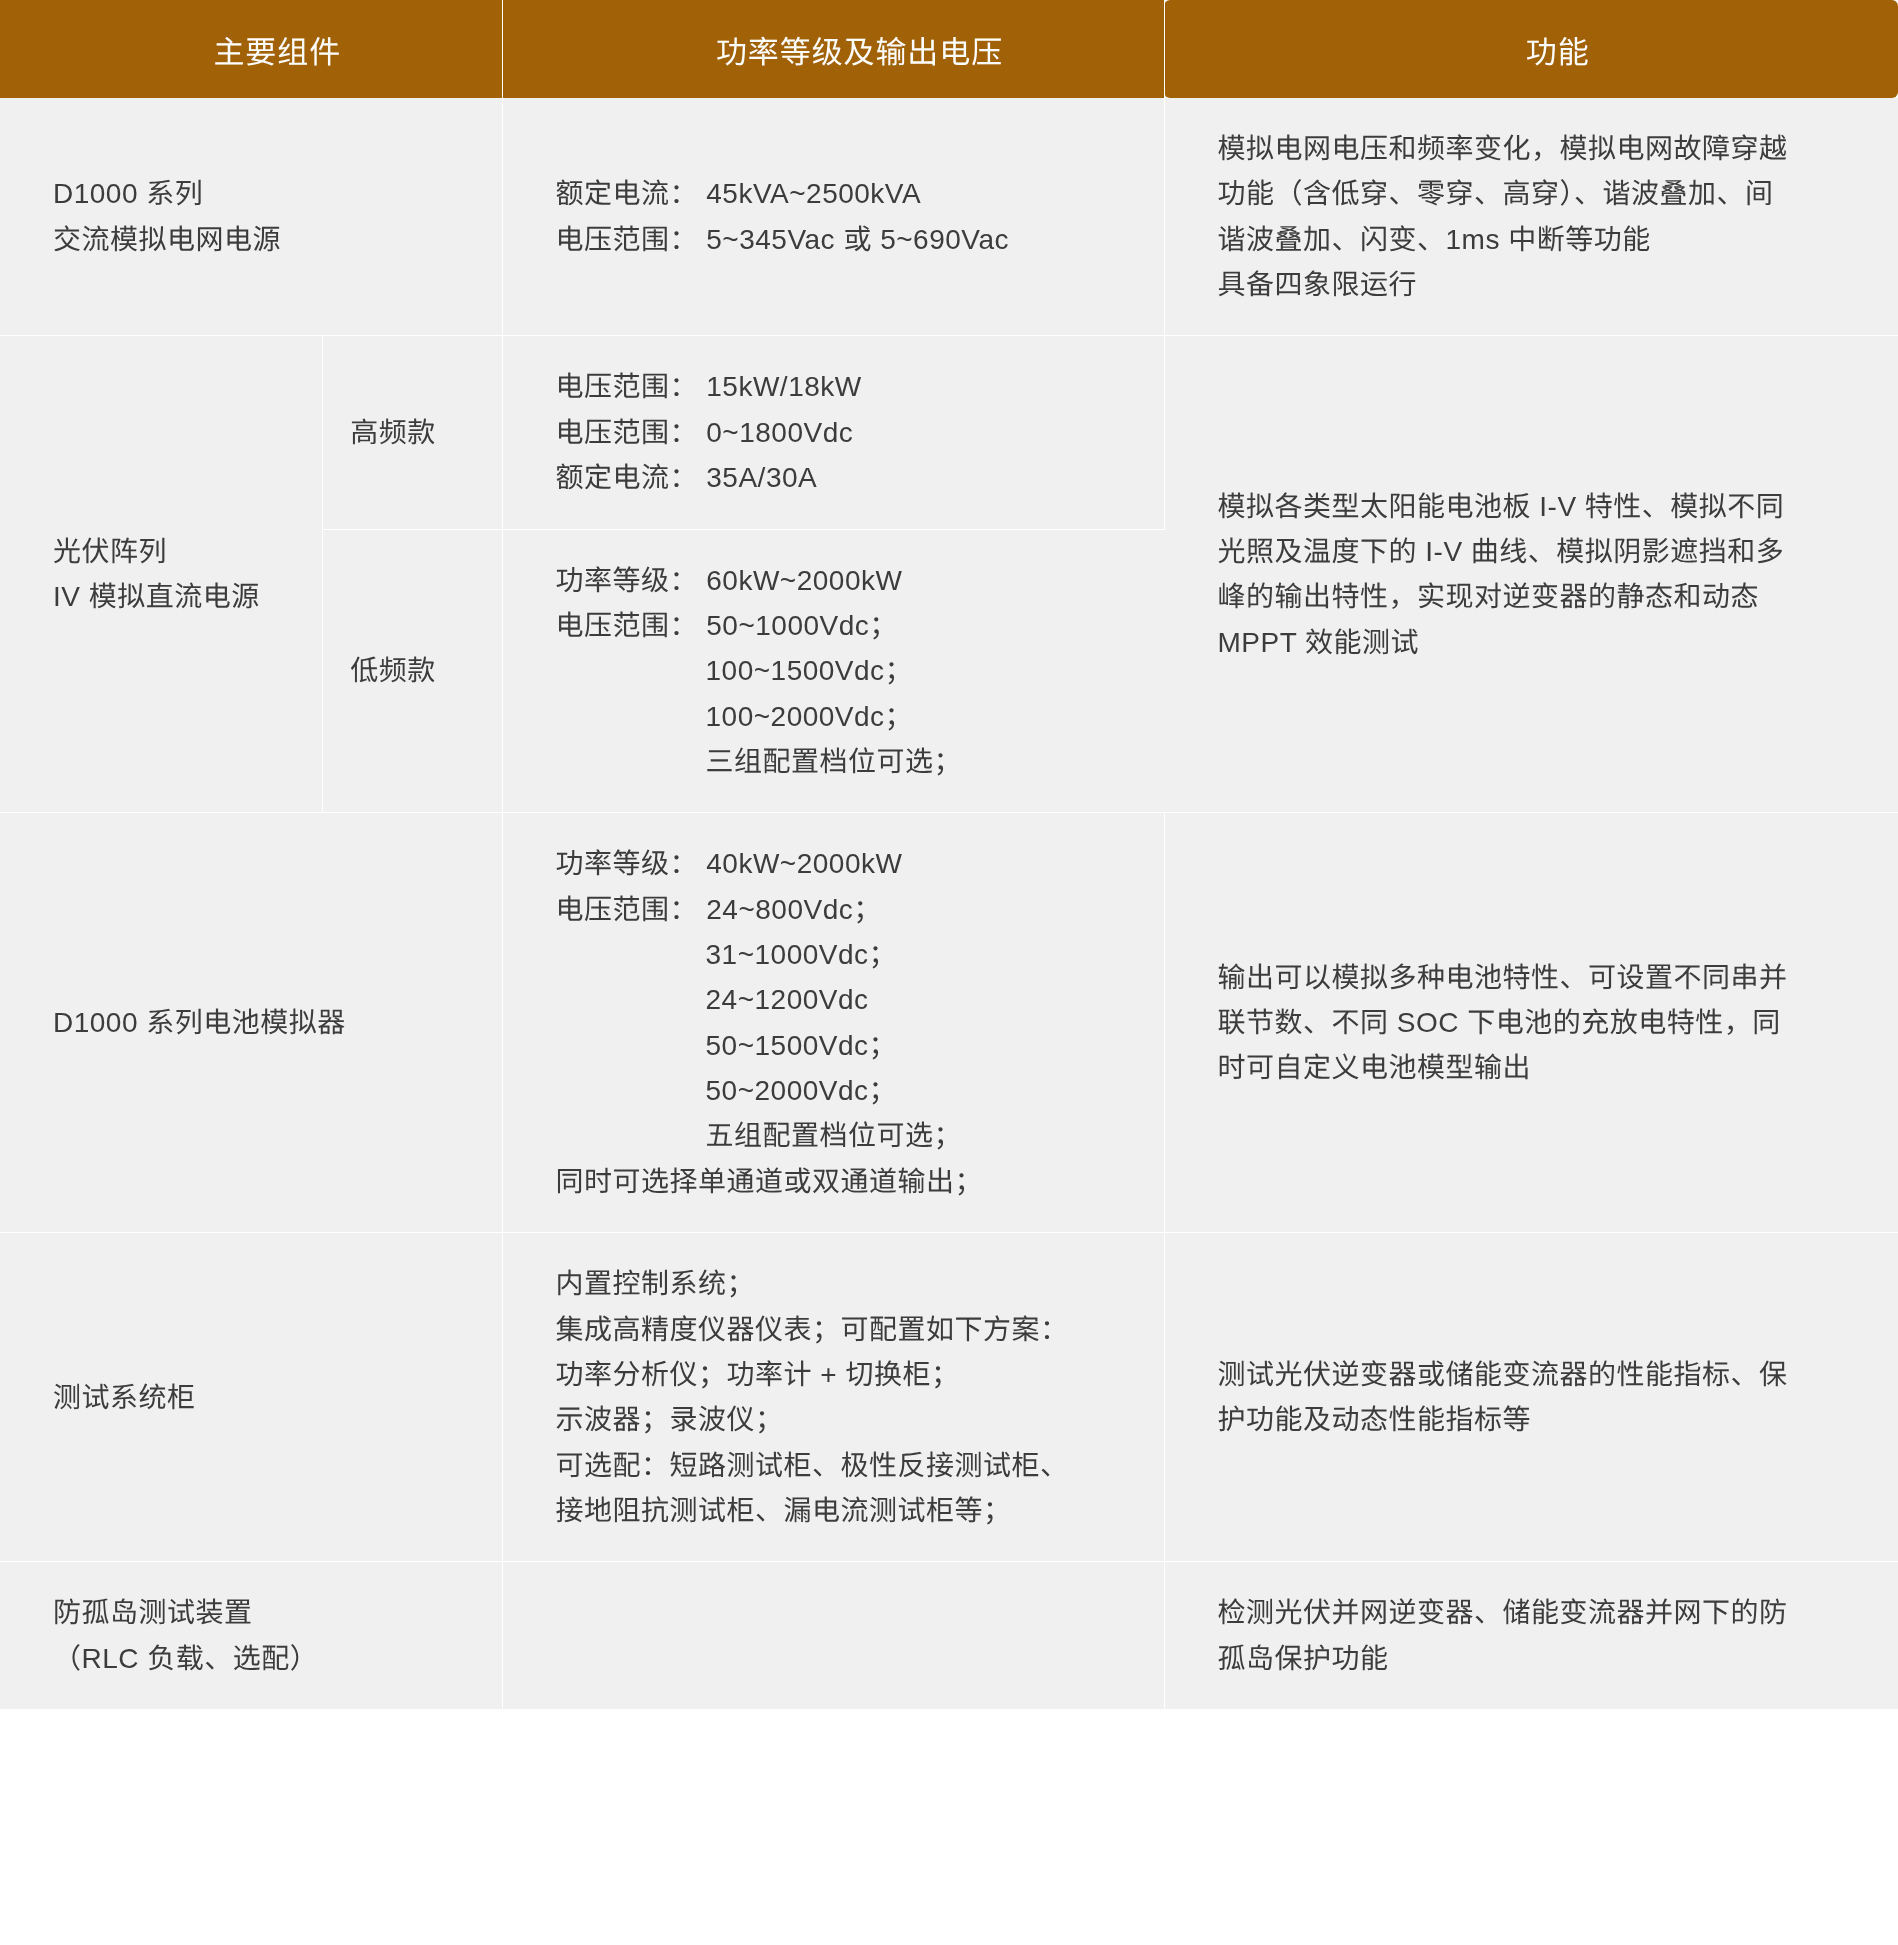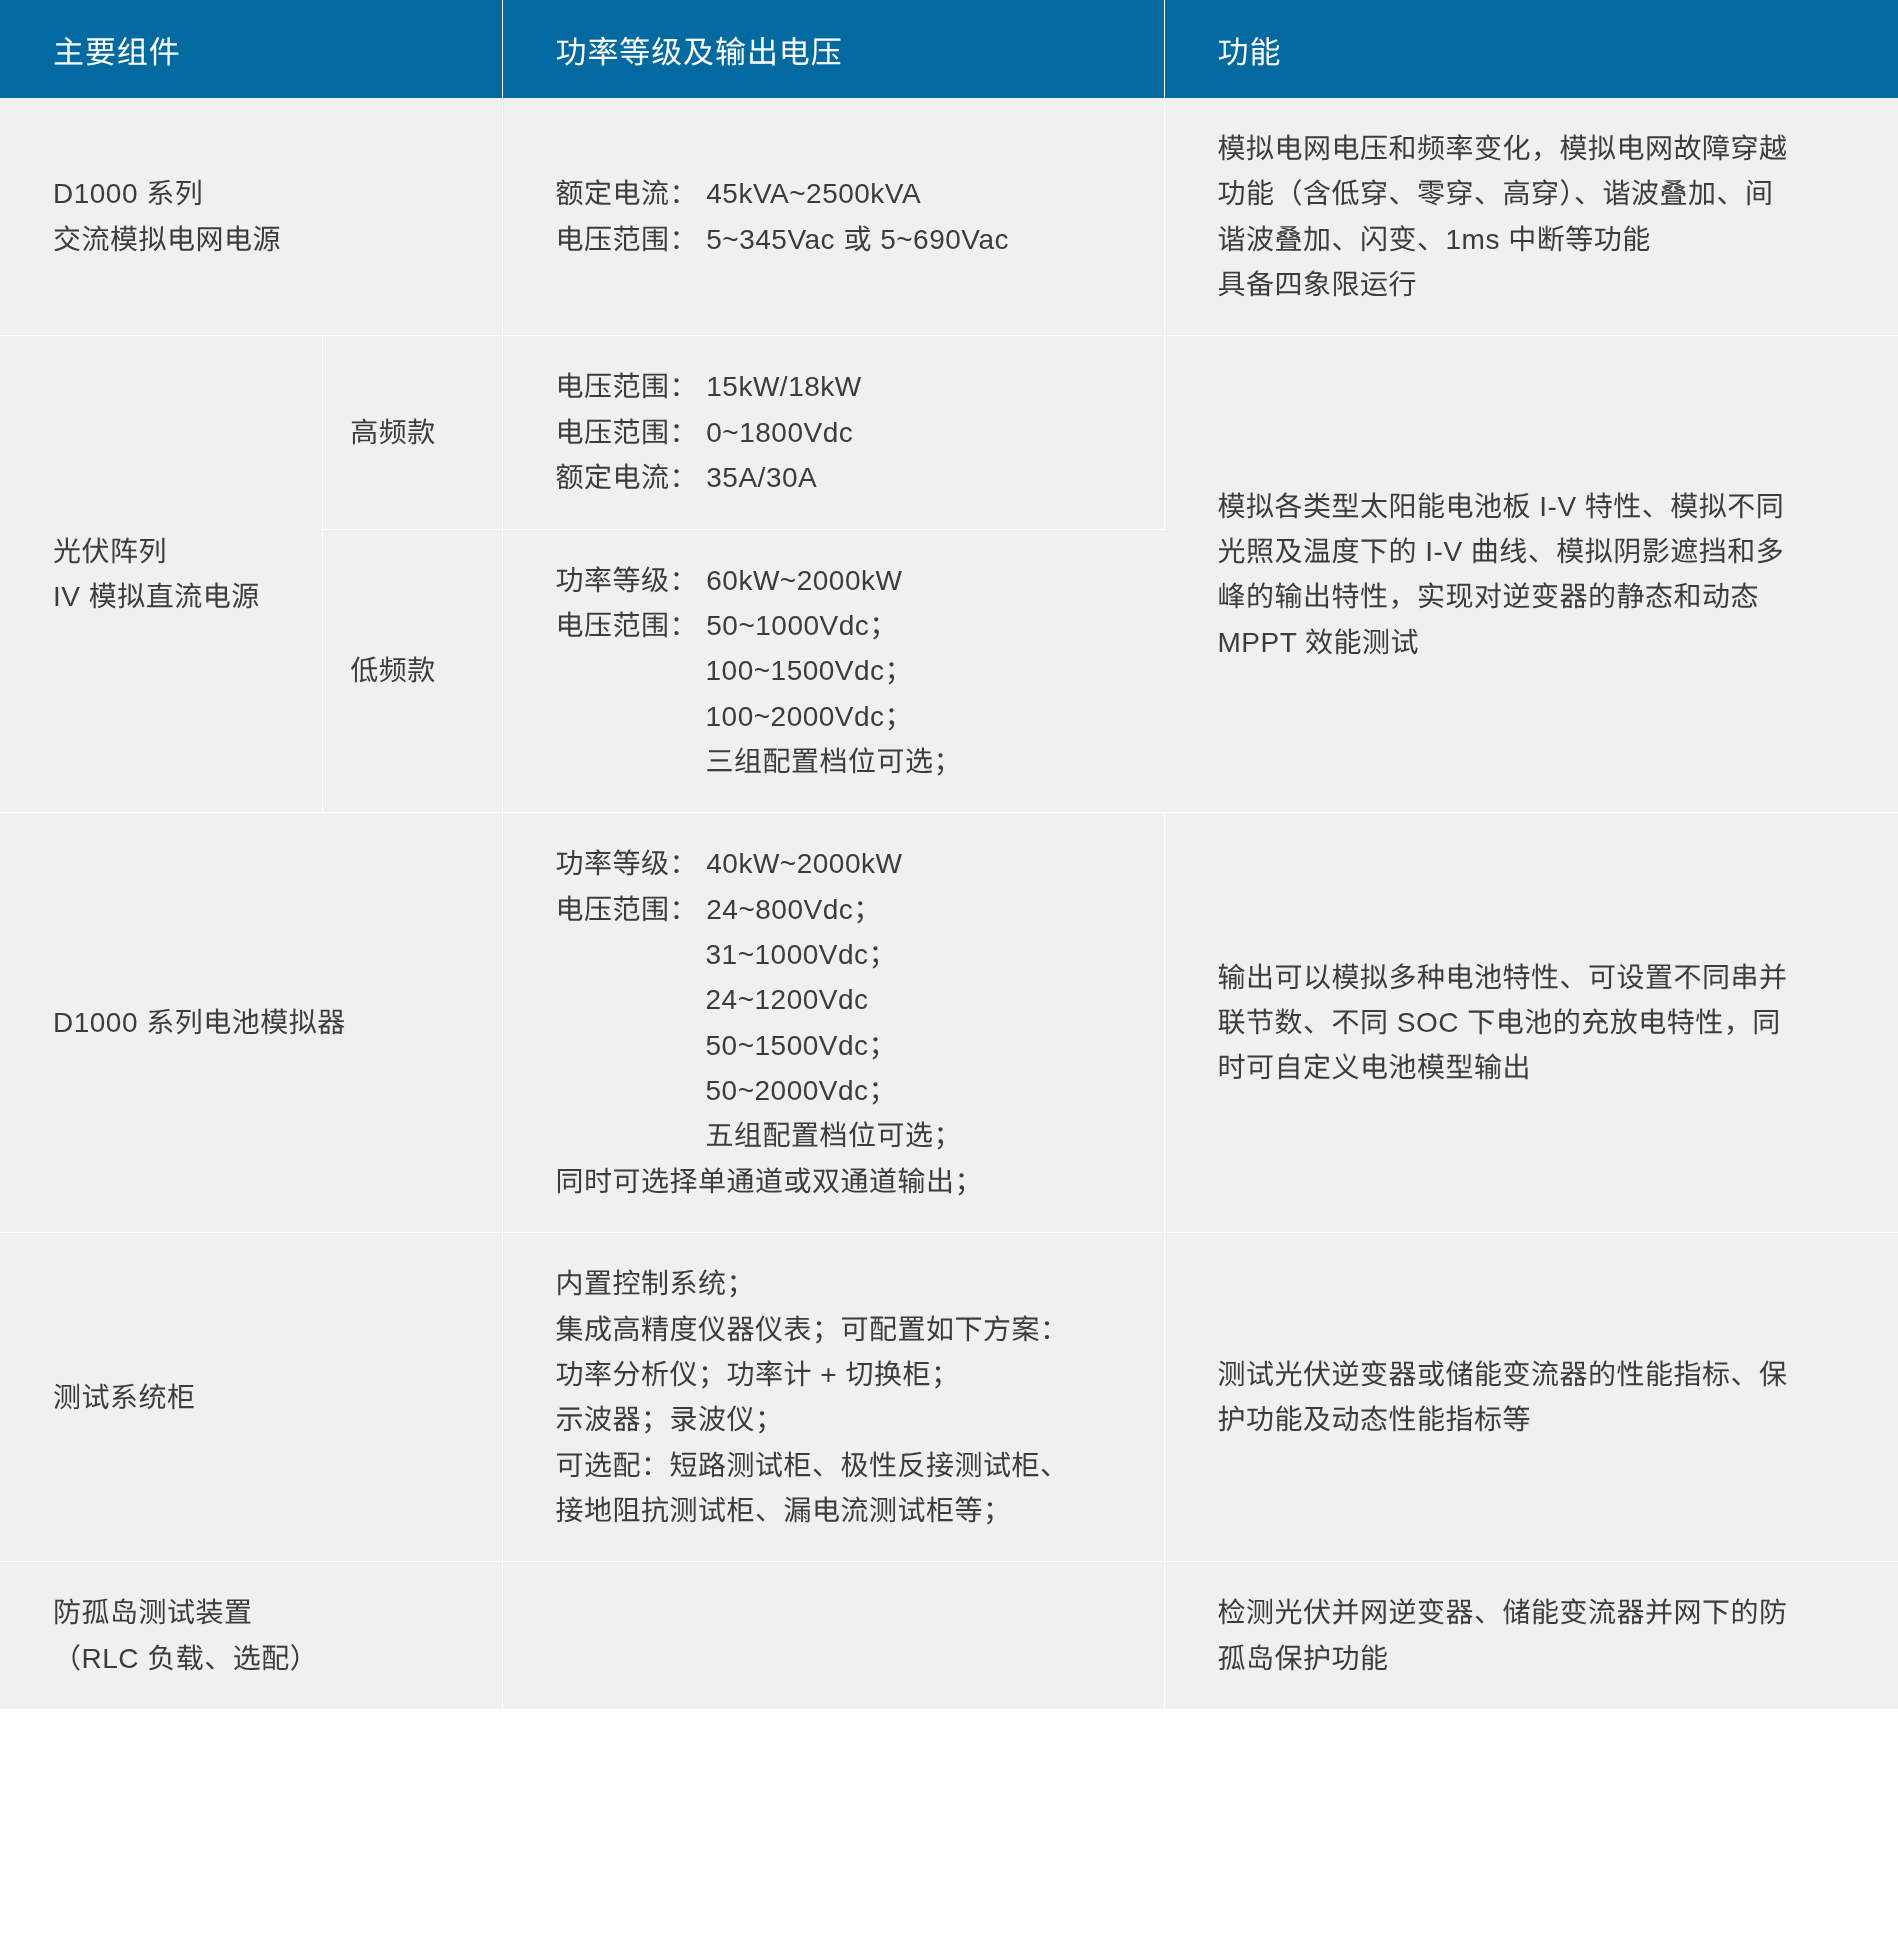--- a/index.html
+++ b/index.html
@@ -22,32 +22,32 @@
     border-collapse: collapse;
     width: 1898px;
     table-layout: fixed;
   }
   table.spec col.c-main { width: 322px; }
   table.spec col.c-sub  { width: 180px; }
   table.spec col.c-mid  { width: 662px; }
   table.spec col.c-func { width: 734px; }
 
   thead th {
-    background: #0369a1;
+    background: #a16207;
     color: #ffffff;
     font-weight: normal;
     font-size: 31px;
-    text-align: left;
+    text-align: center;
     padding: 26.5px 0 26.5px 53px;
     border-right: 1.9px solid #ffffff;
     letter-spacing: 0.9px;
     vertical-align: middle;
     height: 44px;
   }
-  thead th:last-child { border-right: none; }
+  thead th:last-child { border-right: none; border-radius: 6px; }
 
   tbody td {
     background: #f0f0f0;
     border-right: 1.9px solid #ffffff;
     border-bottom: 1.9px solid #ffffff;
     vertical-align: middle;
     font-size: 28px;
     line-height: 1.62;
     color: #3c3c3c;
     padding: 28px 38px 28px 53px;

